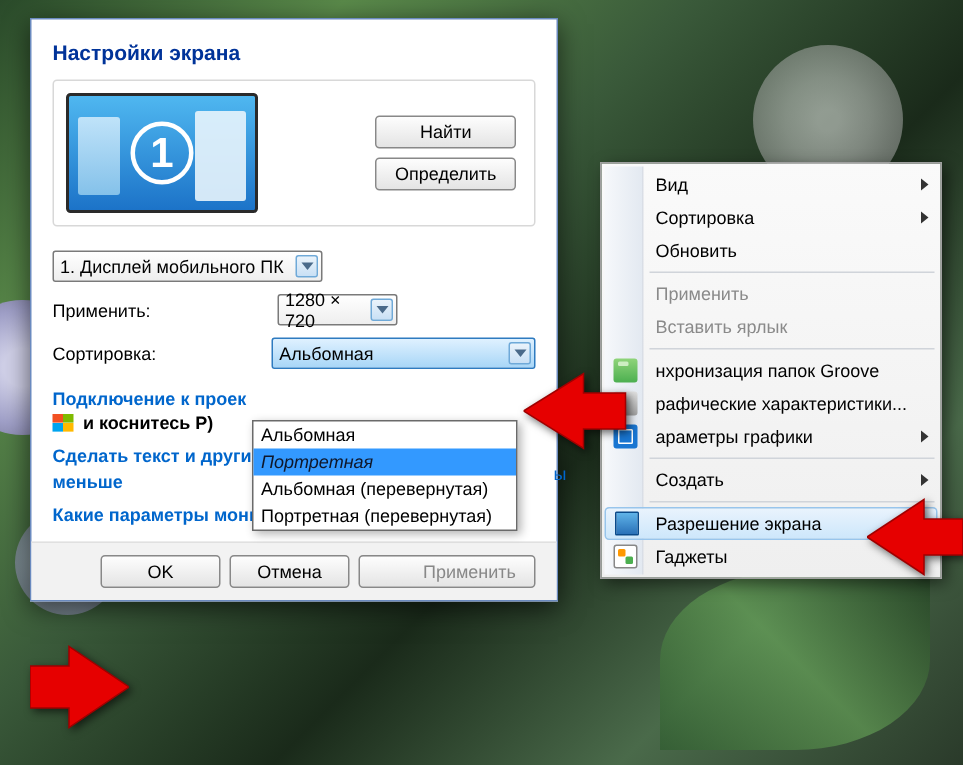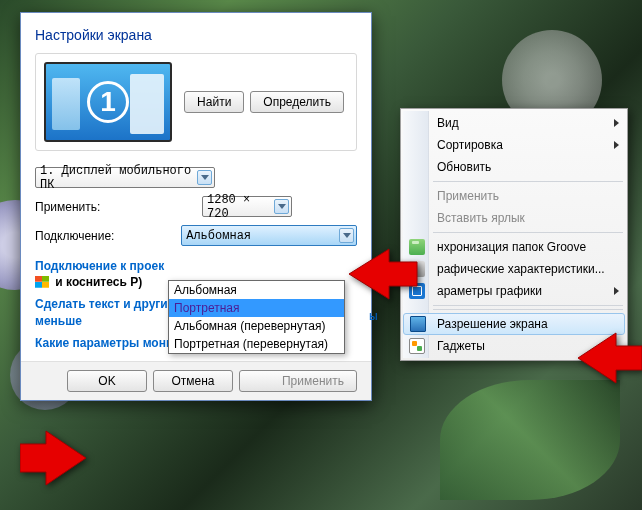--- a/index.html
+++ b/index.html
@@ -32,20 +32,21 @@
     background: #fff;
     border: 1px solid #6a8abf;
     box-shadow: 0 4px 16px rgba(0,0,0,0.6);
     padding: 14px 14px 10px 14px;
   }
   .title {
     color: #003399;
     font-size: 14px;
     margin-bottom: 10px;
     user-select: none;
+    font-weight: bold;
   }
   .preview-group {
     border: 1px solid #d8d8d8;
     border-radius: 3px;
     padding: 8px;
     display: flex;
     align-items: center;
     gap: 10px;
     margin-bottom: 16px;
   }
@@ -78,71 +79,71 @@
     opacity:0.9;
   }
   .monitor::after {
     content:"";
     position:absolute;
     right:6px; top:10px; width:34px; height:60px;
     background: #e8f4fc;
     border-radius:2px;
     opacity:0.9;
   }
-  .preview-btns { display:flex; flex-direction:row; gap:6px; margin-left:auto; margin-right:4px;}
+  .preview-btns { display:flex; flex-direction:column; gap:6px; margin-left:auto; margin-right:4px;}
   button.win {
     background: linear-gradient(180deg,#fdfdfd,#e4e4e4);
     border: 1px solid #888;
     border-radius: 3px;
     padding: 3px 12px;
     font-family: inherit;
     font-size: 12px;
     min-height: 22px;
     cursor: pointer;
   }
   button.win:disabled { color:#888;padding-left:42px; }
   .row { display:flex; align-items:center; margin: 8px 0; gap:10px;}
   .row label { width: 140px; }
   select.win, .combo {
-    font-family: Liberation Mono, monospace;
+    font-family: Liberation Sans, sans-serif;
     font-size: 12px;
     height: 21px;
     border: 1px solid #7a7a7a;
     background: linear-gradient(180deg,#fff,#eee);
     padding: 1px 18px 1px 4px;
     border-radius: 2px;
   }
   .combo { display:inline-flex; align-items:center; position:relative; min-width:60px;}
   .combo .arrow {
     position:absolute; right:2px; top:2px; width:15px; height:15px;
     background: linear-gradient(180deg,#eaf3fb,#c9e0f5);
     border:1px solid #6fa9d8; border-radius:2px;
     display:flex;align-items:center;justify-content:center;
   }
   .combo .arrow::after{
     content:""; width:0;height:0;border-left:4px solid transparent;border-right:4px solid transparent;border-top:5px solid #4a6a8a;
   }
   .combo.wide { width: 180px;}
-  .combo.mid { width: 90px; margin-left: 17px; }
+  .combo.mid { width: 80px; }
   .combo.open {
     background: linear-gradient(180deg,#dff1ff,#a8d6f7);
     border-color:#2e7bc0;
   }
   .dropdown {
     position:absolute;
     left:168px;
     width: 177px;
     top: 280px;
     background:#fff;
     border:1px solid #6a6a6a;
     z-index: 10;
     box-shadow: 2px 2px 6px rgba(0,0,0,0.3);
   }
   .dropdown .opt { padding:2px 5px; white-space:nowrap; cursor:pointer;}
-  .dropdown .opt.sel { background:#3399ff; color:#4c1d95;}
+  .dropdown .opt.sel { background:#3399ff; color:#0f172a;font-style:italic;}
   .links { margin-top:12px; }
   .links a, .linkpart { color:#0066cc; text-decoration:none; cursor:pointer;}
   .links div { margin:6px 0; line-height:1.35;font-weight:bold;}
   .winlogo {
     display:inline-block; width:14px; height:12px; position:relative; top:2px; margin-right:3px;
     background:
       linear-gradient(90deg,#f25022 0 49%,transparent 49% 51%,#7fba00 51%) top/100% 48% no-repeat,
       linear-gradient(90deg,#00a4ef 0 49%,transparent 49% 51%,#ffb900 51%) bottom/100% 48% no-repeat;
   }
   .dialog-btns {
@@ -250,21 +251,21 @@
 
   <div class="row">
     <label>Применить:</label>
     <div class="combo mid">
       <span>1280 × 720</span>
       <span class="arrow"></span>
     </div>
   </div>
 
   <div class="row">
-    <label>Подключение:</label>
+    <label>Сортировка:</label>
     <div class="combo wide open">
       <span>Альбомная</span>
       <span class="arrow"></span>
     </div>
   </div>
 
   <div class="links">
     <div>
       <span class="linkpart">Подключение к проек</span>
       <br>
@@ -318,20 +319,23 @@
   </div>
   <div class="item">
     <span class="ico ico-card"></span>
     <span>рафические характеристики...</span>
   </div>
   <div class="item">
     <span class="ico ico-intel"></span>
     <span>араметры графики</span><span class="sub"></span>
   </div>
   <div class="sep"></div>
+  <div class="item">
+    <span>Создать</span><span class="sub"></span>
+  </div>
   <div class="sep"></div>
   <div class="item hover">
     <span class="ico ico-resol"></span>
     <span>Разрешение экрана</span>
   </div>
   <div class="item">
     <span class="ico ico-gadget"></span>
     <span>Гаджеты</span>
   </div>
 </div>

